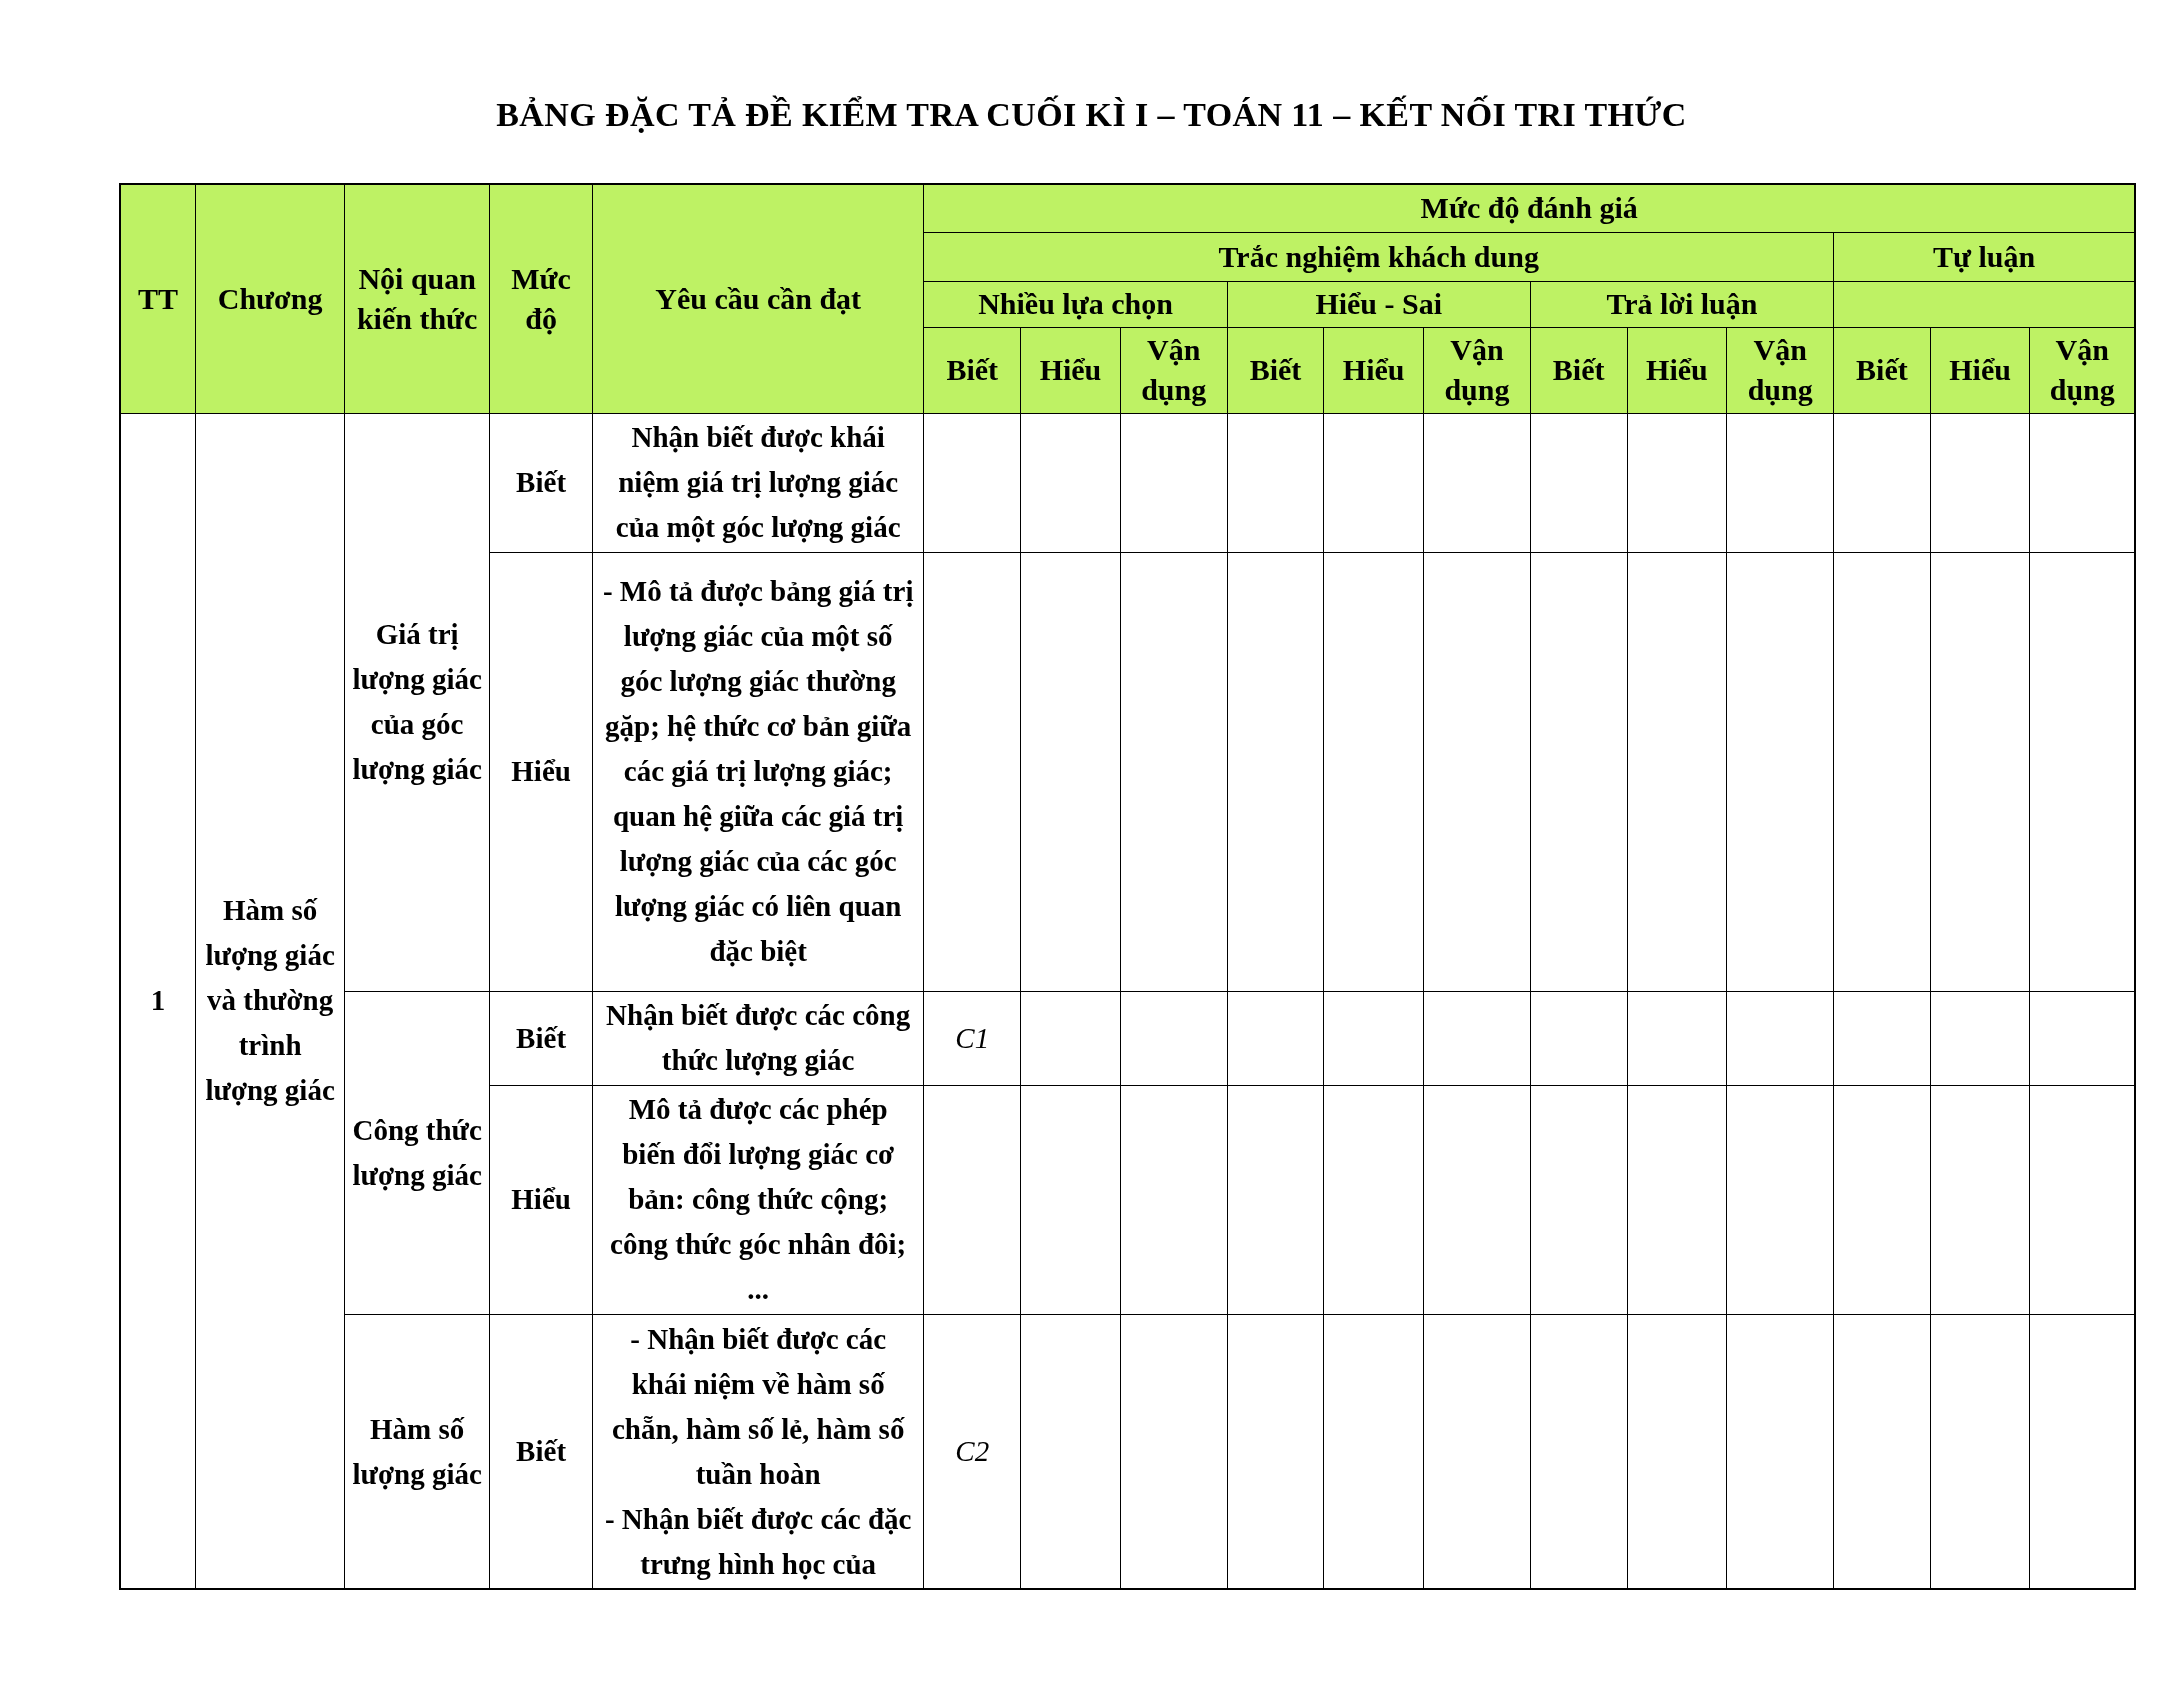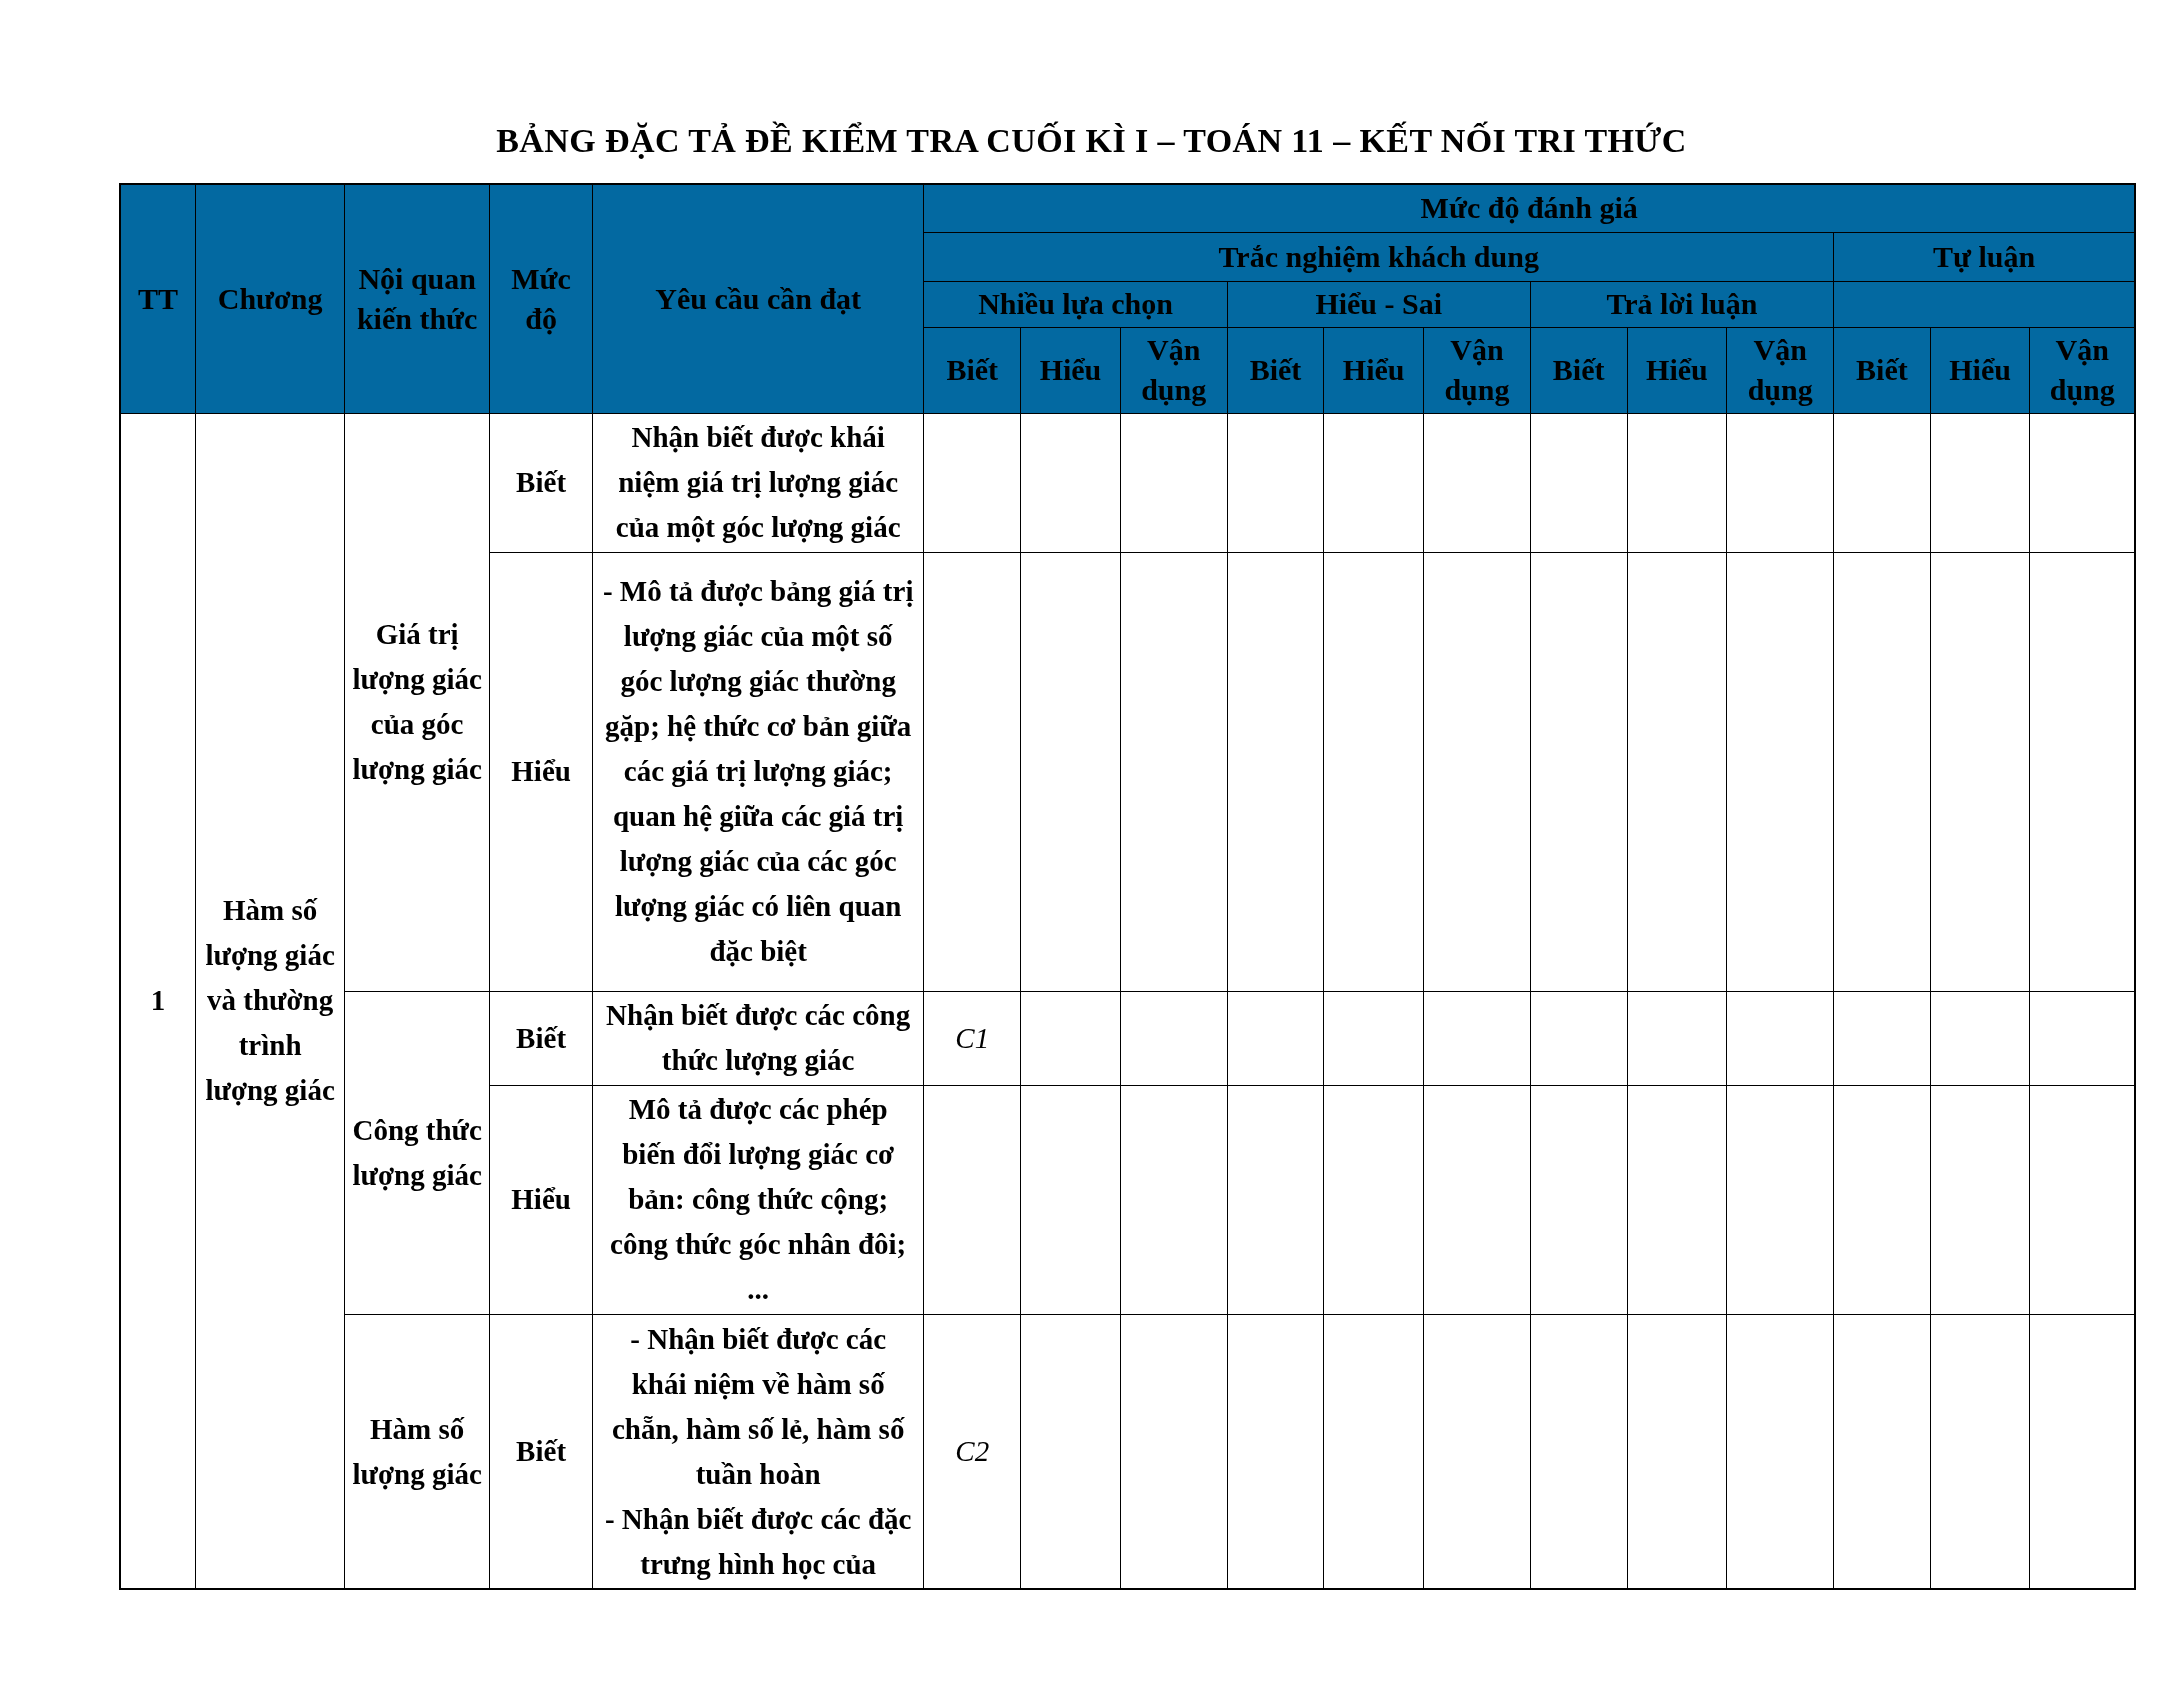--- a/index.html
+++ b/index.html
@@ -8,21 +8,21 @@
     position: relative;
     width: 2183px;
     height: 1687px;
     background: #ffffff;
     font-family: "Liberation Serif", "DejaVu Serif", serif;
     color: #000;
     overflow: hidden;
   }
   .doc-title {
     position: absolute;
-    top: 122px;
+    top: 96px;
     left: 0;
     width: 100%;
     text-align: center;
     font-size: 34px;
     font-weight: bold;
     letter-spacing: 0.4px;
   }
   table.spec {
     position: absolute;
     left: 119px;
@@ -30,21 +30,21 @@
     width: 2017px;
     border-collapse: collapse;
     table-layout: fixed;
     border: 2.4px solid #000;
   }
   table.spec th, table.spec td {
     border: 1.6px solid #000;
     overflow: hidden;
   }
   table.spec th {
-    background: #0369a1;
+    background: #bef264;
     font-weight: bold;
     font-size: 30px;
     line-height: 40px;
     text-align: center;
     vertical-align: middle;
     padding: 1.6px 4.8px;
   }
   table.spec td {
     background: #ffffff;
     font-size: 29px;

